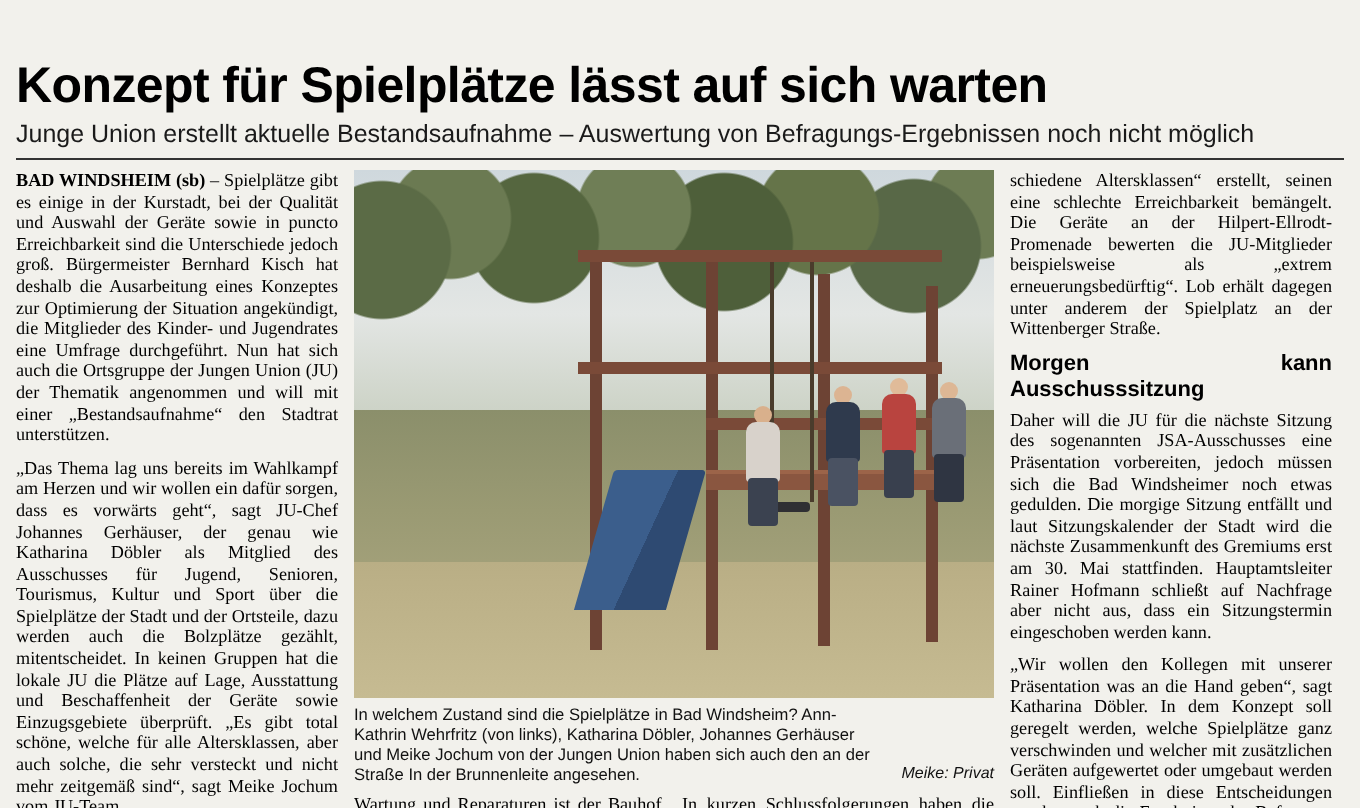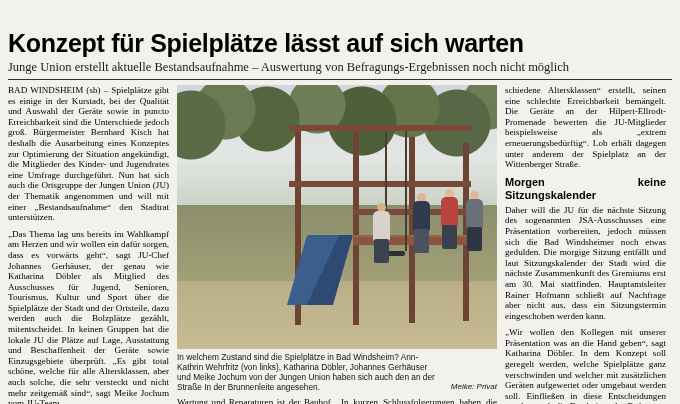--- a/index.html
+++ b/index.html
@@ -26,21 +26,21 @@
   .headline {
     font-family: "Liberation Sans", sans-serif;
     font-weight: bold;
     font-size: 25px;
     line-height: 27px;
     letter-spacing: -0.3px;
     margin: 0 0 3px 0;
     color: #000;
   }
   .subhead {
-    font-family: Liberation Serif, serif;
+    font-family: Liberation Sans, sans-serif;
     font-size: 12.5px;
     line-height: 15px;
     margin: 0 0 4px 0;
     color: #1a1a1a;
   }
   .rule {
     border: none;
     border-top: 1px solid #333;
     margin: 3px 0 5px 0;
   }
@@ -53,21 +53,21 @@
     width: 161px;
     font-size: 9.1px;
     line-height: 10.6px;
     text-align: justify;
     hyphens: auto;
   }
   .col p {
     margin: 0 0 6px 0;
   }
   .lead b {
-    font-weight: normal;
+    font-weight: bold;
   }
   .colmid {
     width: 320px;
   }
   .photo-wrap {
     width: 320px;
   }
   .photo {
     width: 320px;
     height: 264px;
@@ -267,19 +267,19 @@
         </div>
         <div class="midcol">
           <p>In kurzen Schlussfolgerungen haben die JU-Mitglieder ihre Eindrücke zusammengefasst: So wird der moderne Spielplatz an der Straße In der Brunnenleite im Neubaugebiet Ulmenweinturm als „sehr schön und abwechslungsreich“ sowie „für ver-</p>
         </div>
       </div>
 
     </div>
 
     <div class="col right">
       <p>schiedene Altersklassen“ erstellt, seinen eine schlechte Erreichbarkeit bemängelt. Die Geräte an der Hilpert-Ellrodt-Promenade bewerten die JU-Mitglieder beispielsweise als „extrem erneuerungsbedürftig“. Lob erhält dagegen unter anderem der Spielplatz an der Wittenberger Straße.</p>
-      <div class="subhead-bold">Morgen keine Sitzungskalender</div>
+      <div class="subhead-bold">Morgen kann Ausschusssitzung</div>
       <p>Daher will die JU für die nächste Sitzung des sogenannten JSA-Ausschusses eine Präsentation vorbereiten, jedoch müssen sich die Bad Windsheimer noch etwas gedulden. Die morgige Sitzung entfällt und laut Sitzungskalender der Stadt wird die nächste Zusammenkunft des Gremiums erst am 30. Mai stattfinden. Hauptamtsleiter Rainer Hofmann schließt auf Nachfrage aber nicht aus, dass ein Sitzungstermin eingeschoben werden kann.</p>
       <p>„Wir wollen den Kollegen mit unserer Präsentation was an die Hand geben“, sagt Katharina Döbler. In dem Konzept soll geregelt werden, welche Spielplätze ganz verschwinden und welcher mit zusätzlichen Geräten aufgewertet oder umgebaut werden soll. Einfließen in diese Entscheidungen werden auch die Ergebnisse der Befragung des Kinder- und Jugendrates. Mit der Auswertung gibt es aktuell jedoch einige Schwierigkeiten, da laut Hofmann immer noch nicht alle Befragungsbögen im Rathaus abgegeben wurden.</p>
     </div>
 
   </div>
 </div>
 
 </body></html>

